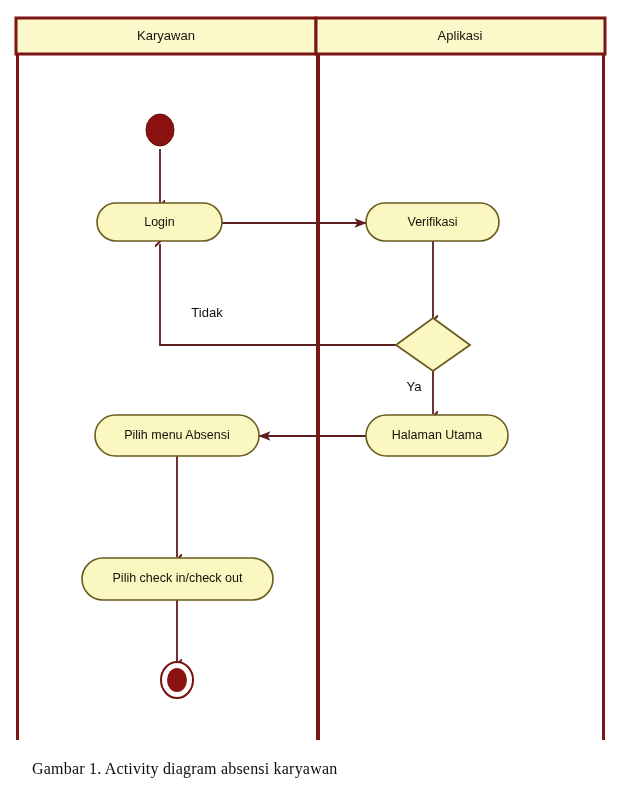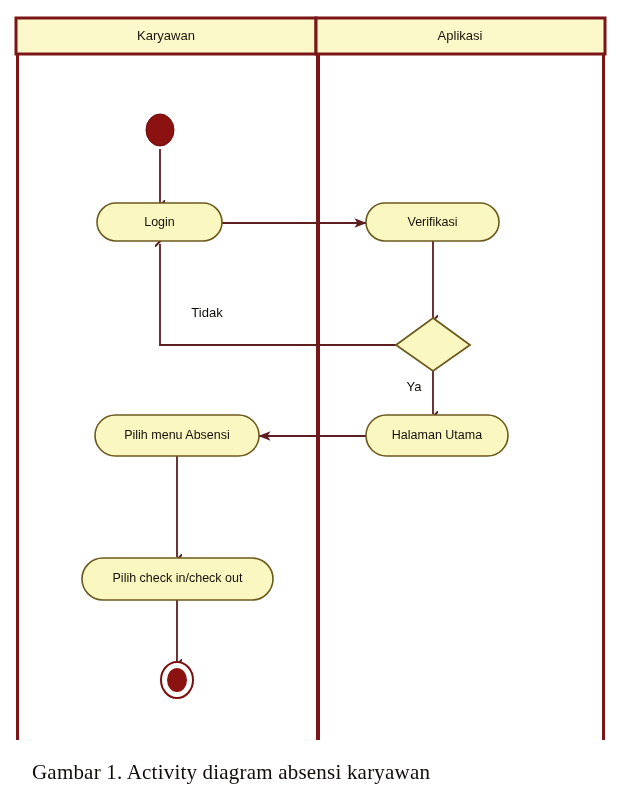--- a/index.html
+++ b/index.html
@@ -46,21 +46,21 @@
     fill: #0f0c06;
     text-anchor: middle;
     dominant-baseline: middle;
   }
   .caption {
     position: absolute;
     left: 32px;
     top: 760px;
     width: 580px;
     font-family: "Liberation Serif", serif;
-    font-size: 21px;
+    font-size: 16px;
     color: #100c08;
     letter-spacing: 0.2px;
     white-space: nowrap;
   }
 </style>
 </head>
 <body>
 
 <div id="figure-root">
 

